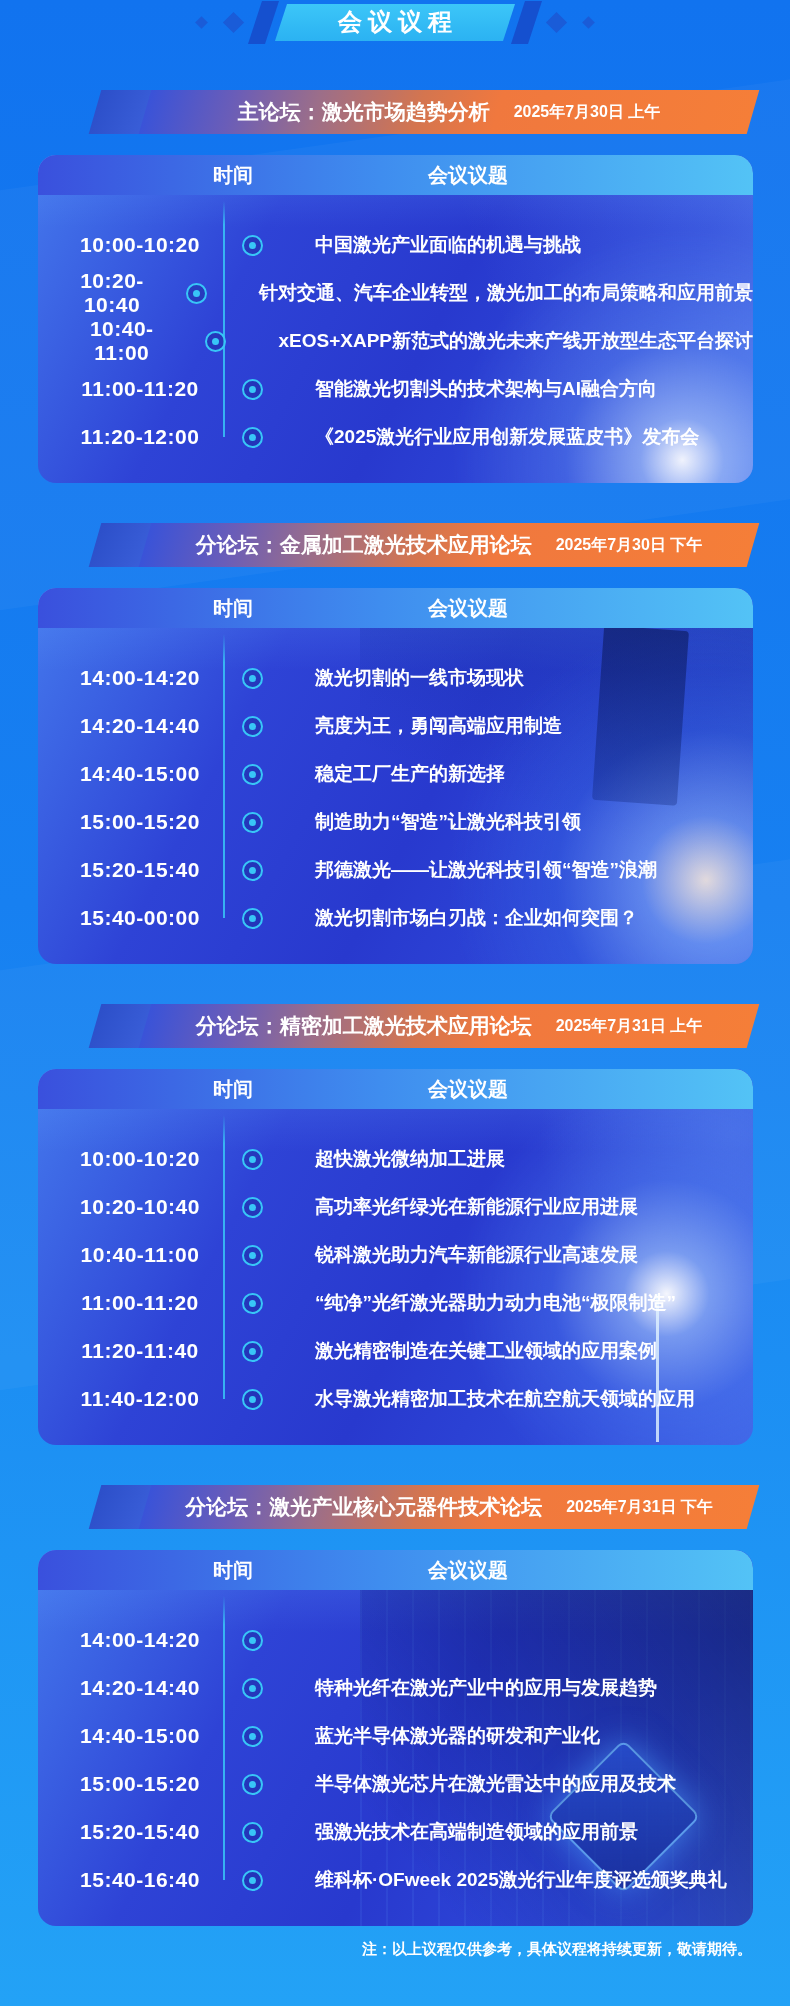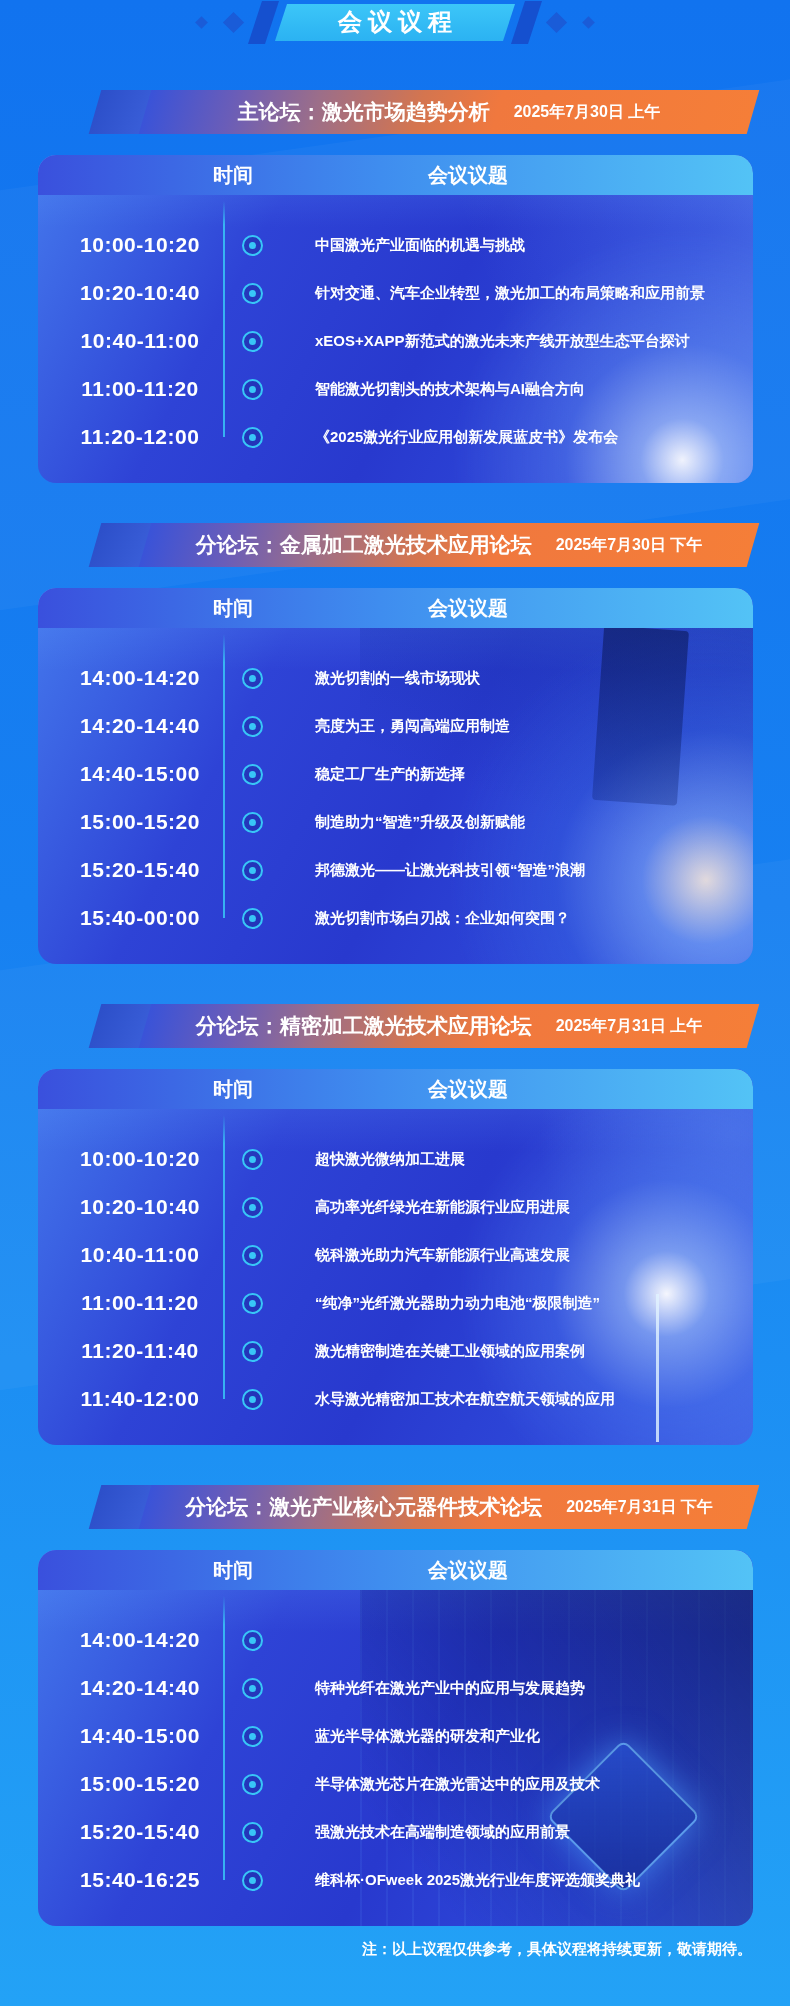--- a/index.html
+++ b/index.html
@@ -51,21 +51,21 @@
   .col-time{width:215px;text-align:right;}
   .col-topic{flex:1;text-align:center;padding-right:70px;}
   .rows{position:relative;z-index:2;padding:26px 0 22px 0;}
   .tl-line{position:absolute;left:185px;top:6px;bottom:46px;width:2px;
     background:linear-gradient(180deg,rgba(56,198,247,0) 0%,rgba(56,198,247,.85) 10%,rgba(56,198,247,.85) 100%);}
   .row{height:48px;display:flex;align-items:center;padding-left:36px;position:relative;gap:28px;}
   .row-time{width:132px;text-align:center;font-size:21px;font-weight:bold;letter-spacing:.5px;}
   .row-dot{margin-left:8px;width:17px;height:17px;border-radius:50%;border:2px solid #38C6F7;
     display:flex;align-items:center;justify-content:center;background:rgba(20,35,140,.35);flex:none;}
   .row-dot span{width:7px;height:7px;border-radius:50%;background:#38C6F7;}
-  .row-topic{margin-left:24px;font-size:15px;font-weight:bold;white-space:nowrap;}
+  .row-topic{margin-left:24px;font-size:19px;font-weight:bold;white-space:nowrap;}
 
   
   .photo{position:absolute;right:0;top:40px;bottom:0;width:55%;pointer-events:none;z-index:1;}
   .photo.p1{background:
     radial-gradient(circle at 82% 92%,rgba(255,255,255,.92) 0%,rgba(195,222,255,.55) 10%,rgba(125,175,250,.25) 28%,rgba(125,175,250,0) 55%),
     linear-gradient(250deg,rgba(140,190,255,.18),rgba(140,190,255,0) 60%);}
   .photo.p2{background:
     radial-gradient(circle at 88% 75%,rgba(255,240,220,.85) 0%,rgba(150,200,255,.45) 15%,rgba(60,120,230,.25) 35%,rgba(60,120,230,0) 60%),
     linear-gradient(200deg,rgba(16,45,150,.40),rgba(16,45,150,0) 55%);}
   .slab{position:absolute;right:70px;top:0;width:85px;height:52%;transform:rotate(4deg);
@@ -196,21 +196,21 @@
       <div class="row-dot">
           <span></span>
         </div>
       <div class="row-topic">稳定工厂生产的新选择</div>
     </div>
     <div class="row">
       <div class="row-time">15:00-15:20</div>
       <div class="row-dot">
           <span></span>
         </div>
-      <div class="row-topic">制造助力“智造”升级及创新赋能</div>
+      <div class="row-topic">制造助力“智造”让激光科技引领</div>
     </div>
     <div class="row">
       <div class="row-time">15:20-15:40</div>
       <div class="row-dot">
           <span></span>
         </div>
       <div class="row-topic">邦德激光——让激光科技引领“智造”浪潮</div>
     </div>
     <div class="row">
       <div class="row-time">15:40-00:00</div>
@@ -333,21 +333,21 @@
       <div class="row-topic">半导体激光芯片在激光雷达中的应用及技术</div>
     </div>
     <div class="row">
       <div class="row-time">15:20-15:40</div>
       <div class="row-dot">
           <span></span>
         </div>
       <div class="row-topic">强激光技术在高端制造领域的应用前景</div>
     </div>
     <div class="row">
-      <div class="row-time">15:40-16:25</div>
+      <div class="row-time">15:40-16:40</div>
       <div class="row-dot">
           <span></span>
         </div>
       <div class="row-topic">维科杯·OFweek 2025激光行业年度评选颁奖典礼</div>
     </div>
   </div>
 </div>
 
 <div class="footer-note">注：以上议程仅供参考，具体议程将持续更新，敬请期待。</div>
 

